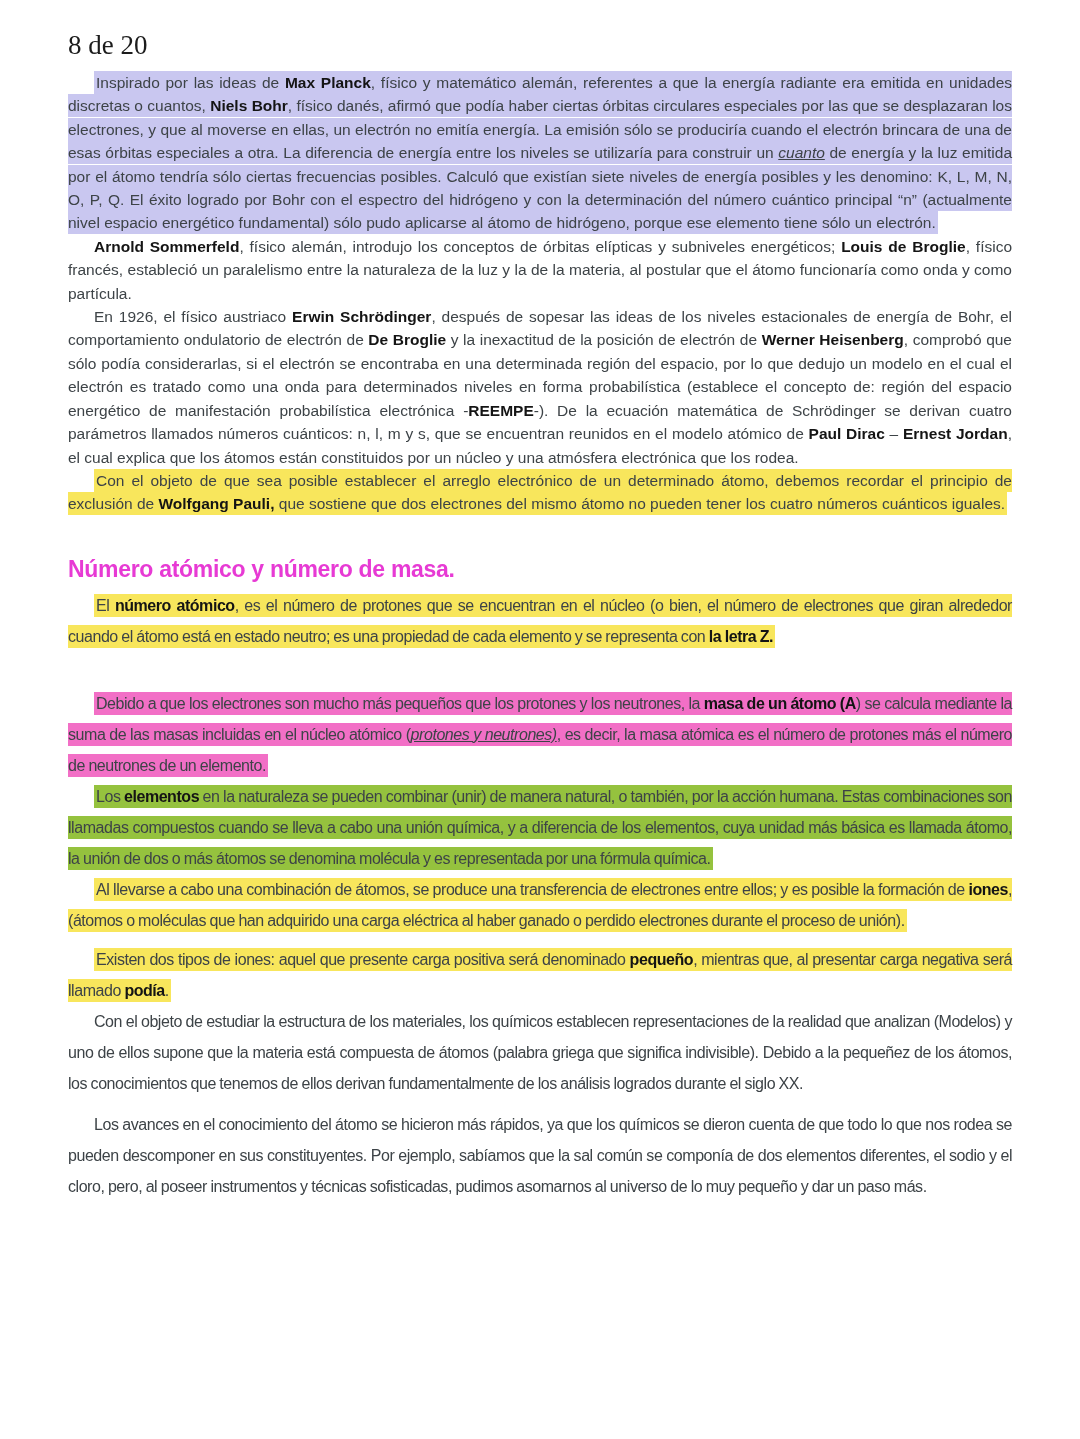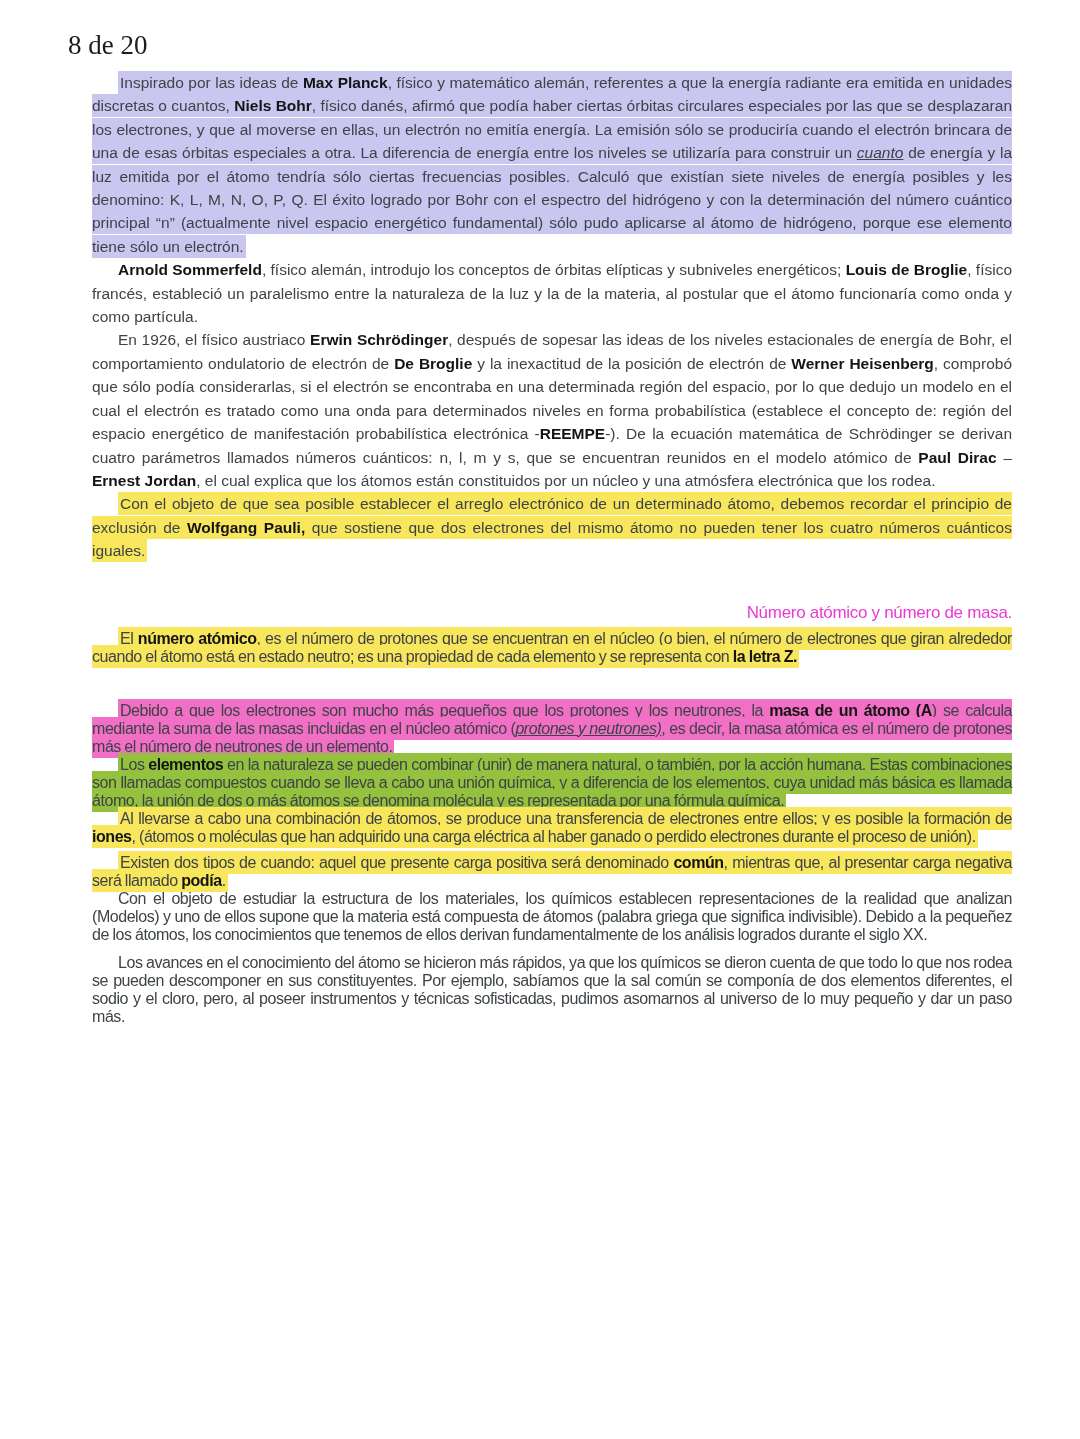--- a/index.html
+++ b/index.html
@@ -21,57 +21,57 @@
     margin-bottom: 10px;
     font-weight: normal;
   }
   .doc { width: 100%; }
   .para {
     font-size: 15.5px;
     line-height: 23.4px;
     color: var(--body_text);
     text-align: justify;
   }
-  .para.indent { text-indent: 26px; margin-left: 24px; }
+  .para.indent { text-indent: 26px; }
   .para.condensed {
     font-size: 16px;
-    line-height: 18px;
+    line-height: 31px;
     letter-spacing: -0.45px;
     word-spacing: -0.5px;
   }
   .para.italic { }
   .runs.hl {
     padding: 3px 2px;
     -webkit-box-decoration-break: slice;
     box-decoration-break: slice;
   }
   .b { font-weight: bold; color: var(--bold_text); }
   .i { font-style: italic; }
   .u { text-decoration: underline; }
   .heading {
-    text-align: right;
-    font-size: 17px;
-    font-weight: normal;
+    text-align: left;
+    font-size: 23px;
+    font-weight: bold;
     letter-spacing: -0.3px;
     color: var(--heading_magenta);
     margin: 40px 0 7px 0;
   }
 </style>
 </head>
 <body>
 
 <div class="page">
   <div class="page-number">8 de 20</div>
   <div class="doc">
       <p class="para indent"><span class="runs hl" style="background-color: var(--lavender);"><span>Inspirado por las ideas de </span><span class="b">Max Planck</span><span>, físico y matemático alemán, referentes a que la energía radiante era emitida en unidades discretas o cuantos, </span><span class="b">Niels Bohr</span><span>, físico danés, afirmó que podía haber ciertas órbitas circulares especiales por las que se desplazaran los electrones, y que al moverse en ellas, un electrón no emitía energía. La emisión sólo se produciría cuando el electrón brincara de una de esas órbitas especiales a otra. La diferencia de energía entre los niveles se utilizaría para construir un </span><span class="i u">cuanto</span><span> de energía y la luz emitida por el átomo tendría sólo ciertas frecuencias posibles. Calculó que existían siete niveles de energía posibles y les denomino: K, L, M, N, O, P, Q. El éxito logrado por Bohr con el espectro del hidrógeno y con la determinación del número cuántico principal “n” (actualmente nivel espacio energético fundamental) sólo pudo aplicarse al átomo de hidrógeno, porque ese elemento tiene sólo un electrón.</span></span></p>
       <p class="para indent"><span class="runs"><span class="b">Arnold Sommerfeld</span><span>, físico alemán, introdujo los conceptos de órbitas elípticas y subniveles energéticos; </span><span class="b">Louis de Broglie</span><span>, físico francés, estableció un paralelismo entre la naturaleza de la luz y la de la materia, al postular que el átomo funcionaría como onda y como partícula.</span></span></p>
       <p class="para indent"><span class="runs"><span>En 1926, el físico austriaco </span><span class="b">Erwin Schrödinger</span><span>, después de sopesar las ideas de los niveles estacionales de energía de Bohr, el comportamiento ondulatorio de electrón de </span><span class="b">De Broglie</span><span> y la inexactitud  de la posición de electrón de </span><span class="b">Werner Heisenberg</span><span>, comprobó que sólo podía considerarlas, si el electrón se encontraba en una determinada región del espacio, por lo que dedujo un modelo en el cual el electrón es tratado como una onda para determinados niveles en forma probabilística (establece el concepto de: región del espacio energético de manifestación probabilística electrónica -</span><span class="b">REEMPE</span><span>-). De la ecuación matemática de Schrödinger se derivan cuatro parámetros llamados números cuánticos: n, l, m y s, que se encuentran reunidos en el modelo atómico de </span><span class="b">Paul Dirac</span><span> – </span><span class="b">Ernest Jordan</span><span>, el cual explica que los átomos están constituidos por un núcleo y una atmósfera electrónica que los rodea.</span></span></p>
       <p class="para indent"><span class="runs hl" style="background-color: var(--yellow);"><span>Con el objeto de que sea posible establecer el arreglo electrónico de un determinado átomo, debemos recordar el principio de exclusión de </span><span class="b">Wolfgang Pauli,</span><span> que sostiene que dos electrones del mismo átomo no pueden tener los cuatro números cuánticos iguales.</span></span></p>
       <h2 class="heading">Número atómico y número de masa.</h2>
       <p class="para condensed indent"><span class="runs hl" style="background-color: var(--yellow);"><span>El </span><span class="b">número atómico</span><span>, es el número de protones que se encuentran en el núcleo (o bien, el número de electrones que giran alrededor cuando el átomo está en estado neutro; es una propiedad de cada elemento y se representa con </span><span class="b">la letra Z.</span></span></p>
       <p class="para condensed indent" style="margin-top: 36px;"><span class="runs hl" style="background-color: var(--pink);"><span>Debido a que los electrones son mucho más pequeños que los protones y los neutrones, la </span><span class="b">masa de un átomo (A</span><span>) se calcula mediante la suma de las masas incluidas en el núcleo atómico (</span><span class="i u">protones y neutrones)</span><span>, es decir, la masa atómica es el número de protones más el número de neutrones de un elemento.</span></span></p>
       <p class="para condensed indent"><span class="runs hl" style="background-color: var(--olive);"><span>Los </span><span class="b">elementos</span><span> en la naturaleza se pueden combinar (unir) de manera natural, o también, por la acción humana. Estas combinaciones son llamadas compuestos cuando se lleva a cabo una unión química, y a diferencia de los elementos, cuya unidad más básica es llamada átomo, la unión de dos o más átomos se denomina molécula y es representada por una fórmula química.</span></span></p>
       <p class="para condensed indent"><span class="runs hl" style="background-color: var(--yellow);"><span>Al llevarse a cabo una combinación de átomos, se produce una transferencia de electrones entre ellos; y es posible la formación de </span><span class="b">iones</span><span>, (átomos o moléculas que han adquirido una carga eléctrica al haber ganado o perdido electrones durante el proceso de unión).</span></span></p>
-      <p class="para condensed indent" style="margin-top: 8px;"><span class="runs hl" style="background-color: var(--yellow);"><span>Existen dos tipos de cuando: aquel que presente carga positiva será denominado </span><span class="b">común</span><span>, mientras que, al presentar carga negativa será llamado </span><span class="b">podía</span><span>.</span></span></p>
+      <p class="para condensed indent" style="margin-top: 8px;"><span class="runs hl" style="background-color: var(--yellow);"><span>Existen dos tipos de iones: aquel que presente carga positiva será denominado </span><span class="b">pequeño</span><span>, mientras que, al presentar carga negativa será llamado </span><span class="b">podía</span><span>.</span></span></p>
       <p class="para condensed indent italic"><span class="runs"><span>Con el objeto de estudiar la estructura de los materiales, los químicos establecen representaciones de la realidad que analizan (Modelos) y uno de ellos supone que la materia está compuesta de átomos (palabra griega que significa indivisible). Debido a la pequeñez de los átomos, los conocimientos que tenemos de ellos derivan fundamentalmente de los análisis logrados durante el siglo XX.</span></span></p>
       <p class="para condensed indent" style="margin-top: 10px;"><span class="runs"><span>Los avances en el conocimiento del átomo se hicieron más rápidos, ya que los químicos se dieron cuenta de que todo lo que nos rodea se pueden descomponer en sus constituyentes. Por ejemplo, sabíamos que la sal común se componía de dos elementos diferentes, el sodio y el cloro, pero, al poseer instrumentos y técnicas sofisticadas, pudimos asomarnos al universo de lo muy pequeño y dar un paso más.</span></span></p>
     </div>
 </div>
 
 </body></html>

